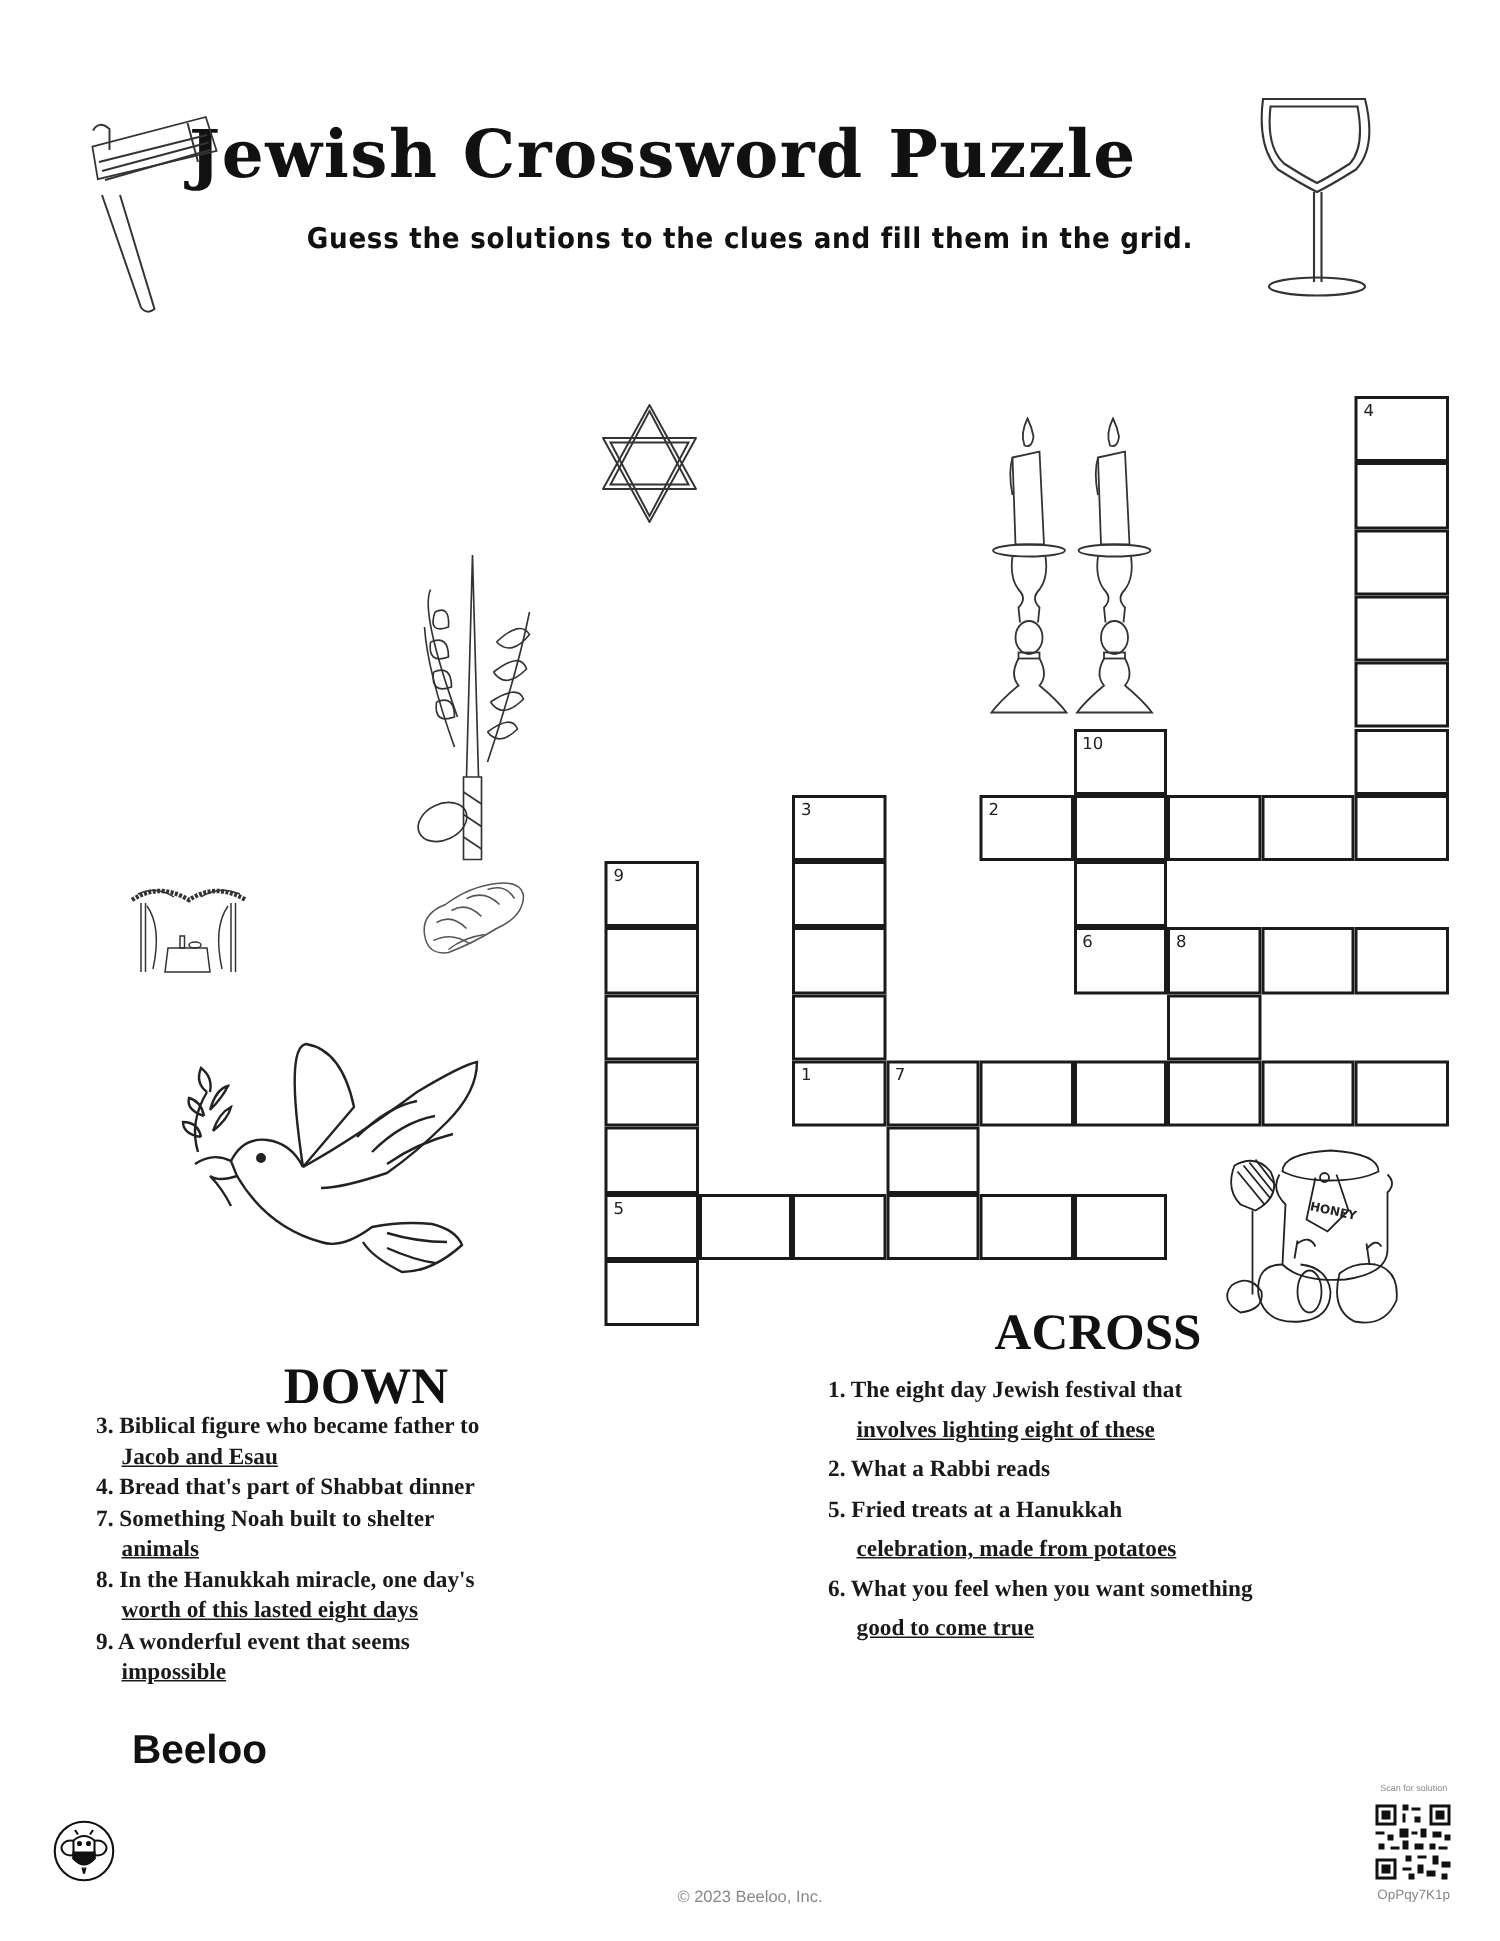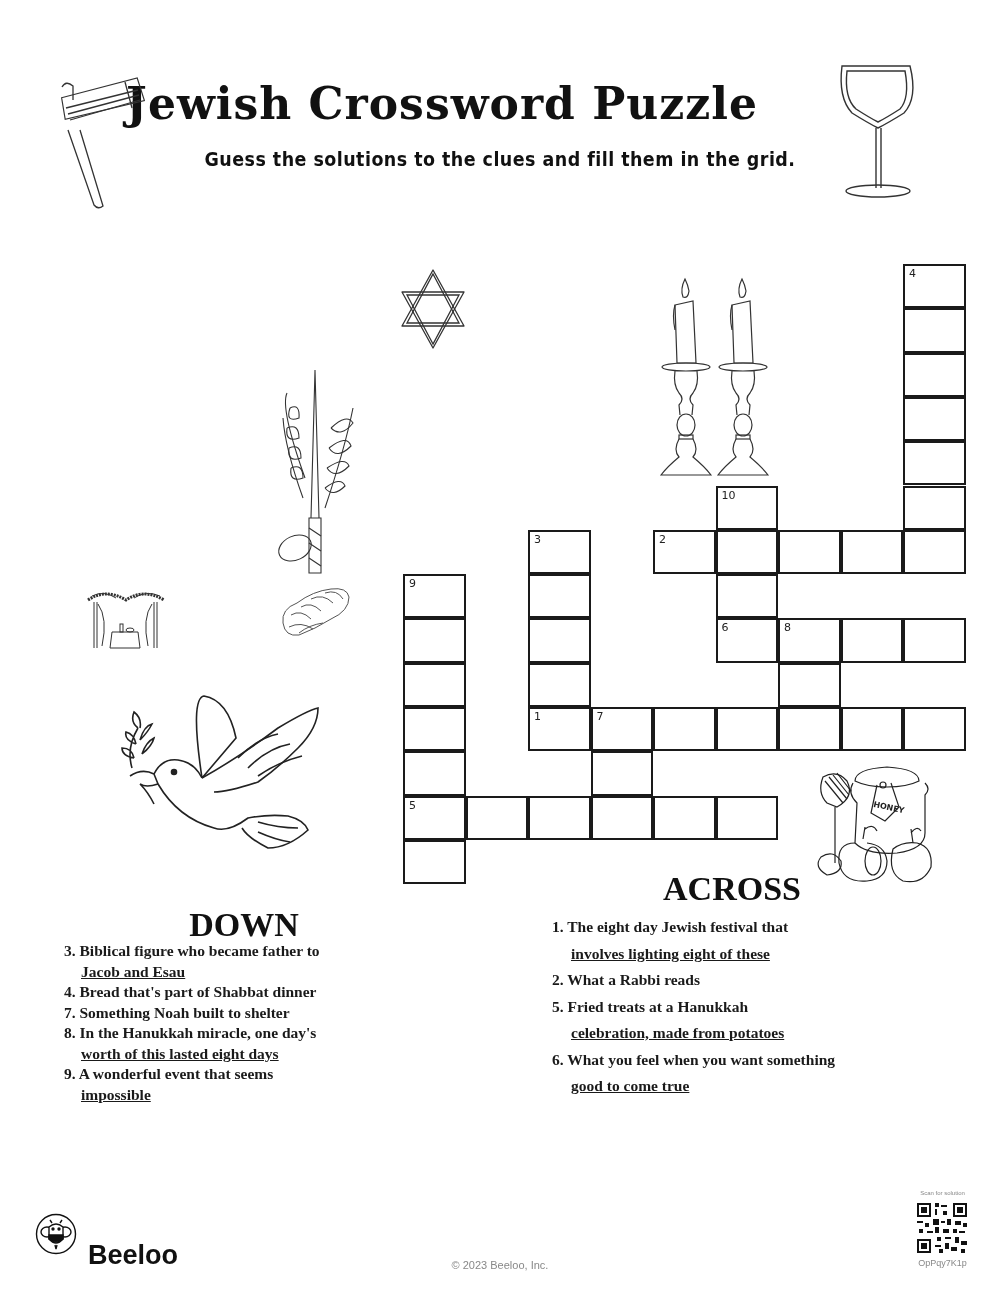--- a/index.html
+++ b/index.html
@@ -214,21 +214,21 @@
     <div class="cell" style="left: 529px; top: 796.6px;"></div>
     <div class="cell" style="left: 654px; top: 796.6px;"></div>
     <div class="cell" style="left: 716.5px; top: 796.6px;"></div>
   </div>
 
 <div class="abs down" style="left:64px;top:906px;width:360px;">
   <div class="clue-head">DOWN</div>
   <div id="down-list" style="margin-top:-3px;">
       <div class="clue"><span>3.</span> <span>Biblical figure who became father to</span><span class="cont">Jacob and Esau</span></div>
       <div class="clue"><span>4.</span> <span>Bread that's part of Shabbat dinner</span></div>
-      <div class="clue"><span>7.</span> <span>Something Noah built to shelter</span></div>
+      <div class="clue"><span>7.</span> <span>Something Noah built to shelter</span><span class="cont">animals</span></div>
       <div class="clue"><span>8.</span> <span>In the Hanukkah miracle, one day's</span><span class="cont">worth of this lasted eight days</span></div>
       <div class="clue"><span>9.</span> <span>A wonderful event that seems</span><span class="cont">impossible</span></div>
     </div>
 </div>
 
 <div class="abs across" style="left:528px;top:870px;width:360px;margin-left:24px;">
   <div class="clue-head">ACROSS</div>
   <div id="across-list" style="margin-top:6px;">
       <div class="clue"><span>1.</span> <span>The eight day Jewish festival that</span><span class="cont">involves lighting eight of these</span></div>
       <div class="clue"><span>2.</span> <span>What a Rabbi reads</span></div>
@@ -243,21 +243,21 @@
     <ellipse cx="12" cy="19" rx="6" ry="5"></ellipse>
     <ellipse cx="30" cy="19" rx="6" ry="5"></ellipse>
     <path d="M14 14 Q21 8 28 14 L28 26 Q21 34 14 26 Z" fill="#fff"></path>
     <path d="M14 22 L28 22 L28 26 Q21 32 14 26 Z" fill="#111"></path>
     <circle cx="18" cy="16" r="1" fill="#111"></circle>
       <circle cx="24" cy="16" r="1" fill="#111"></circle>
     <path d="M17 10 L15 7 M25 10 L27 7"></path>
     <path d="M20 32 L21 36 L22 32"></path>
   </g>
 </svg>
-<div class="abs logo-text" style="left:88px;top:1240px;">Beeloo</div>
+<div class="abs logo-text" style="left:88px;top:1151px;">Beeloo</div>
 
 <div class="abs copy" style="left:0;width:1000px;text-align:center;top:1259px;">© 2023 Beeloo, Inc.</div>
 
 <div class="abs qr-label" style="left:905px;top:1190px;width:75px;">Scan for solution</div>
 <svg style="left:917px;top:1203px;" width="50" height="50" viewBox="0 0 25 25">
   <g fill="#111">
     <rect x="0" y="0" width="7" height="7"></rect>
       <rect x="1" y="1" width="5" height="5" fill="#fff"></rect>
       <rect x="2" y="2" width="3" height="3"></rect>
     <rect x="18" y="0" width="7" height="7"></rect>

